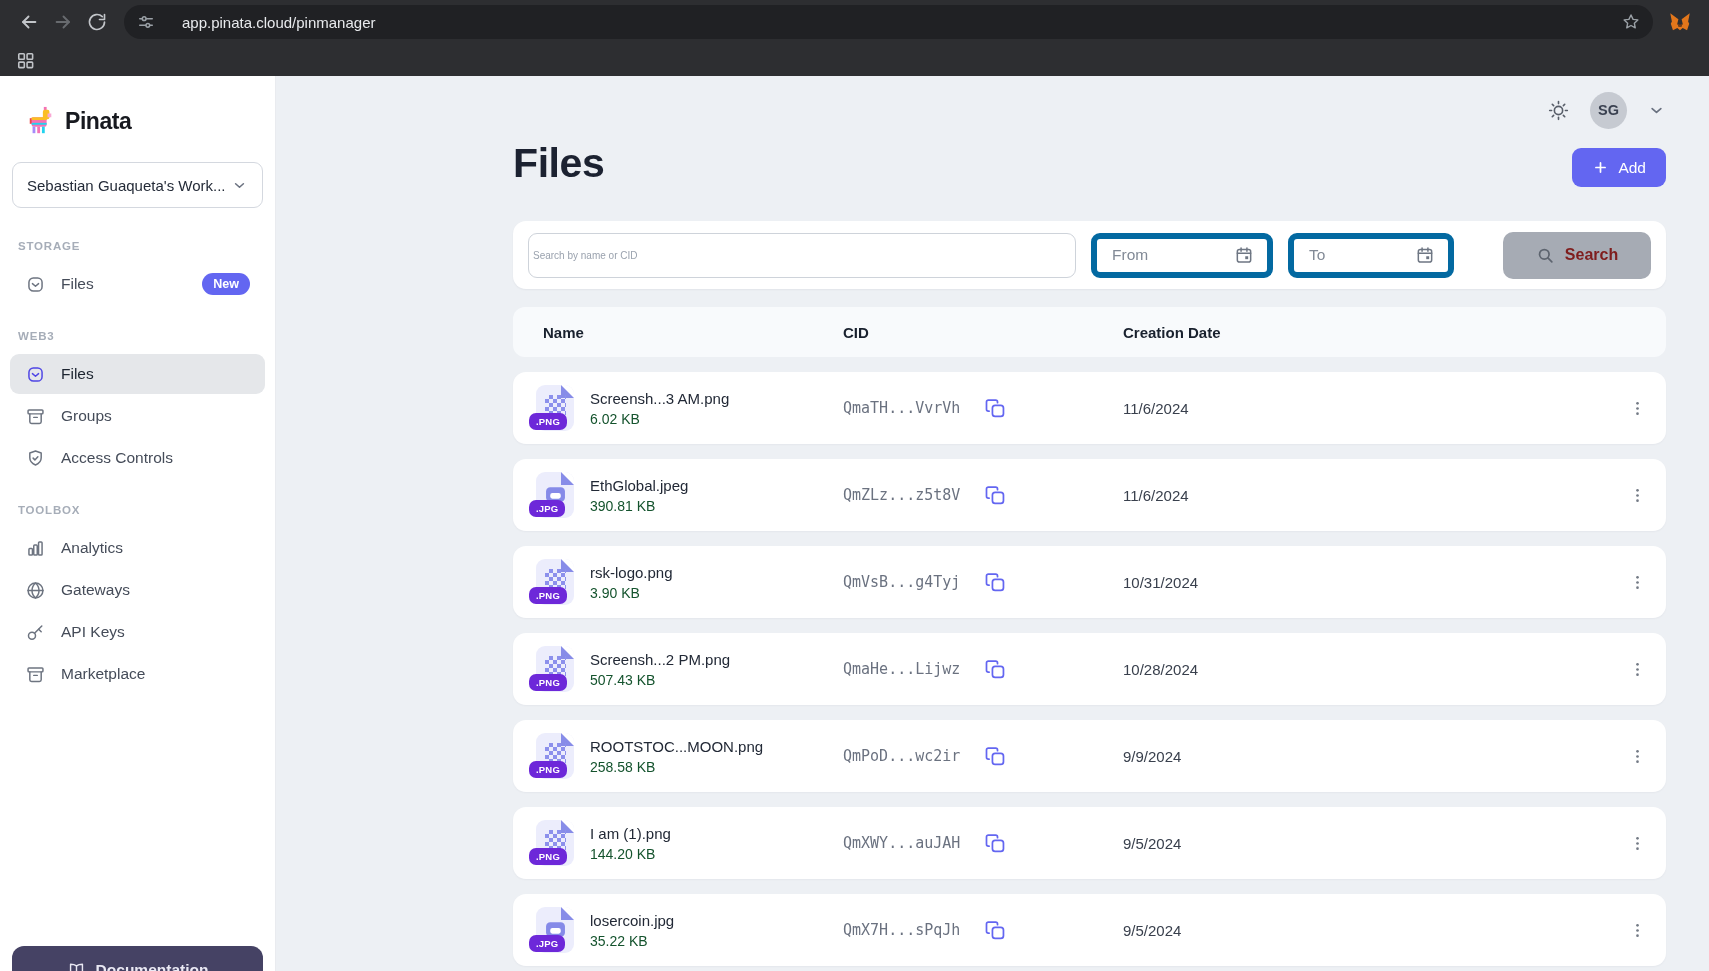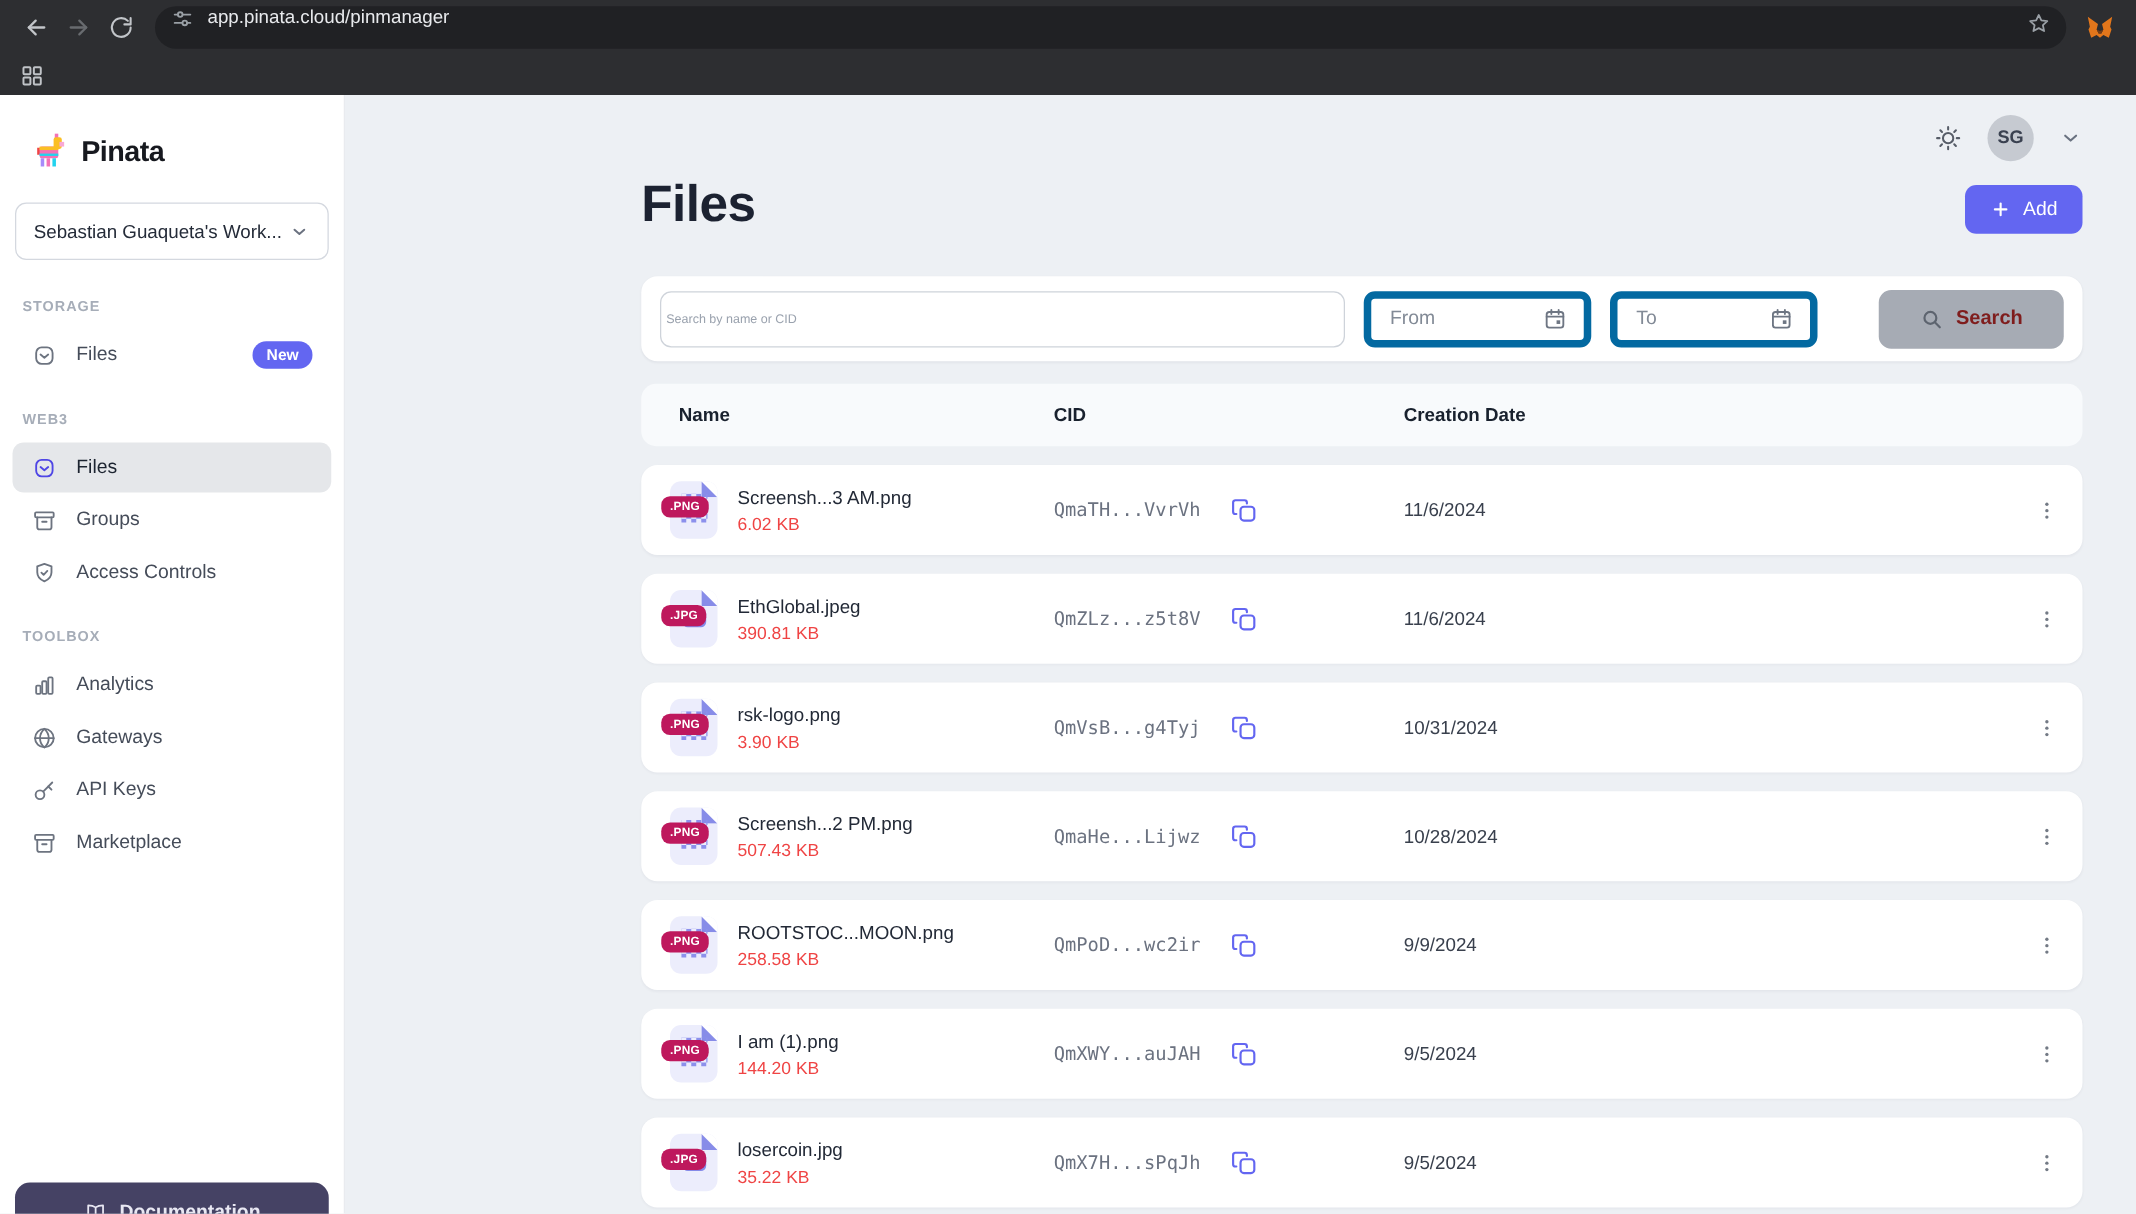--- a/index.html
+++ b/index.html
@@ -4,21 +4,21 @@
 <style>
   * { box-sizing: border-box; margin: 0; padding: 0; }
   html, body { width: 1709px; height: 971px; overflow: hidden; }
   body { font-family: "Liberation Sans", sans-serif; background: #edf0f4; }
   svg { display: block; }
 
   
   .chrome { height: 76px; background: #2d2e31; }
   .chrome-top { height: 44px; display: flex; align-items: center; padding: 0 12px; }
   .nav-btn { width: 34px; height: 34px; border-radius: 50%; display: flex; align-items: center; justify-content: center; }
-  .omnibox { flex: 1; height: 34px; margin: 0 10px; background: #202124; border-radius: 17px; display: flex; align-items: flex-start; padding: 0 8px 0 12px; gap: 10px; }
+  .omnibox { flex: 1; height: 34px; margin: 0 10px; background: #202124; border-radius: 17px; display: flex; align-items: center; padding: 0 8px 0 12px; gap: 26px; }
   .url-text { color: #e8eaed; font-size: 15px; flex: 1; }
   .chrome-bottom { height: 32px; display: flex; align-items: center; padding: 0 10px; }
 
   
   .app { display: flex; height: 895px; }
 
   
   .sidebar { width: 276px; background: #fff; border-right: 1px solid #e9ebef; position: relative; flex-shrink: 0; }
   .brand { display: flex; align-items: center; gap: 9px; padding: 30px 0 0 26px; }
   .brand-name { font-size: 23px; font-weight: 800; color: #17191f; letter-spacing: -0.02em; }
@@ -46,35 +46,35 @@
   .search-input::placeholder { color: #9aa2ae; }
   .date-input { height: 45px; border: 6px solid #0369a1; border-radius: 9px; display: flex; align-items: center; justify-content: space-between; padding: 0 13px 0 15px; color: #828a96; font-size: 15.5px; cursor: pointer; background: #fff; }
   .date-from { width: 182px; }
   .date-to { width: 166px; }
   .search-btn { margin-left: auto; width: 148px; height: 47px; border: none; border-radius: 10px; background: #a6abb4; color: #7f1d1d; font-size: 16px; font-weight: 600; font-family: inherit; display: flex; align-items: center; justify-content: center; gap: 10px; cursor: default; }
 
   .list-header { margin-top: 18px; background: #f8fafc; border-radius: 12px; height: 50px; display: grid; grid-template-columns: 300px 280px 1fr 48px; align-items: center; padding: 0 14px 0 30px; font-size: 15px; font-weight: 600; color: #19212e; }
   .file-row { margin-top: 15px; background: #fff; border-radius: 13px; height: 72px; display: grid; grid-template-columns: 307px 280px 1fr 48px; align-items: center; padding: 0 14px 0 23px; box-shadow: 0 1px 2px rgba(15,23,42,0.04); }
   .name-cell { display: flex; align-items: center; gap: 16px; }
   .name-text { font-size: 15px; font-weight: 500; color: #222936; }
-  .size-text { font-size: 14px; color: #ef4444; margin-top: 4px; }
+  .size-text { font-size: 14px; color: #14532d; margin-top: 4px; }
   .cid-cell { display: flex; align-items: center; gap: 24px; }
   .cid-text { font-family: "DejaVu Sans Mono", monospace; font-size: 15px; color: #6b7280; }
   .copy-btn { background: none; border: none; cursor: pointer; padding: 0; color: #6366f1; display: flex; }
   .date-cell { font-size: 15px; color: #39404d; }
   .menu-btn { background: none; border: none; cursor: pointer; justify-self: end; width: 30px; height: 30px; display: flex; align-items: center; justify-content: center; color: #737a85; }
 
   
   .ficon { position: relative; width: 38px; height: 46px; background: #ecedfc; border-radius: 9px; flex-shrink: 0; }
   .ficon .fold { position: absolute; top: 0; right: 0; width: 13px; height: 13px; background: #fff; border-radius: 0 9px 0 0; }
   .ficon .fold::after { content: ""; position: absolute; inset: 0; background: #878ce8; clip-path: polygon(0 0, 100% 100%, 0 100%); }
   .ficon .glyph-png { position: absolute; left: 9px; top: 10px; width: 21px; height: 23px;
     background-image: conic-gradient(#8c90ec 25%, transparent 0 50%, #8c90ec 0 75%, transparent 0); background-size: 8px 8px; }
   .ficon .glyph-jpg { position: absolute; left: 9px; top: 13px; }
-  .ficon .fbadge { position: absolute; left: -7px; bottom: 17px; background: #be185d; color: #fff; font-size: 9.5px; font-weight: 700; padding: 3px 7px; border-radius: 7px; letter-spacing: 0.02em; }
+  .ficon .fbadge { position: absolute; left: -7px; bottom: 1px; background: #6d28d9; color: #fff; font-size: 9.5px; font-weight: 700; padding: 3px 7px; border-radius: 7px; letter-spacing: 0.02em; }
 </style>
 </head>
 <body>
 
 <div class="chrome">
   <div class="chrome-top">
     <button class="nav-btn icon-btn">
       <svg width="22" height="22" viewBox="0 0 24 24" fill="none" stroke="#c2c5c9" stroke-width="2" stroke-linecap="round" stroke-linejoin="round">
           <path d="M19 12H5.5"></path>
           <path d="M11.5 6l-6 6 6 6"></path>

